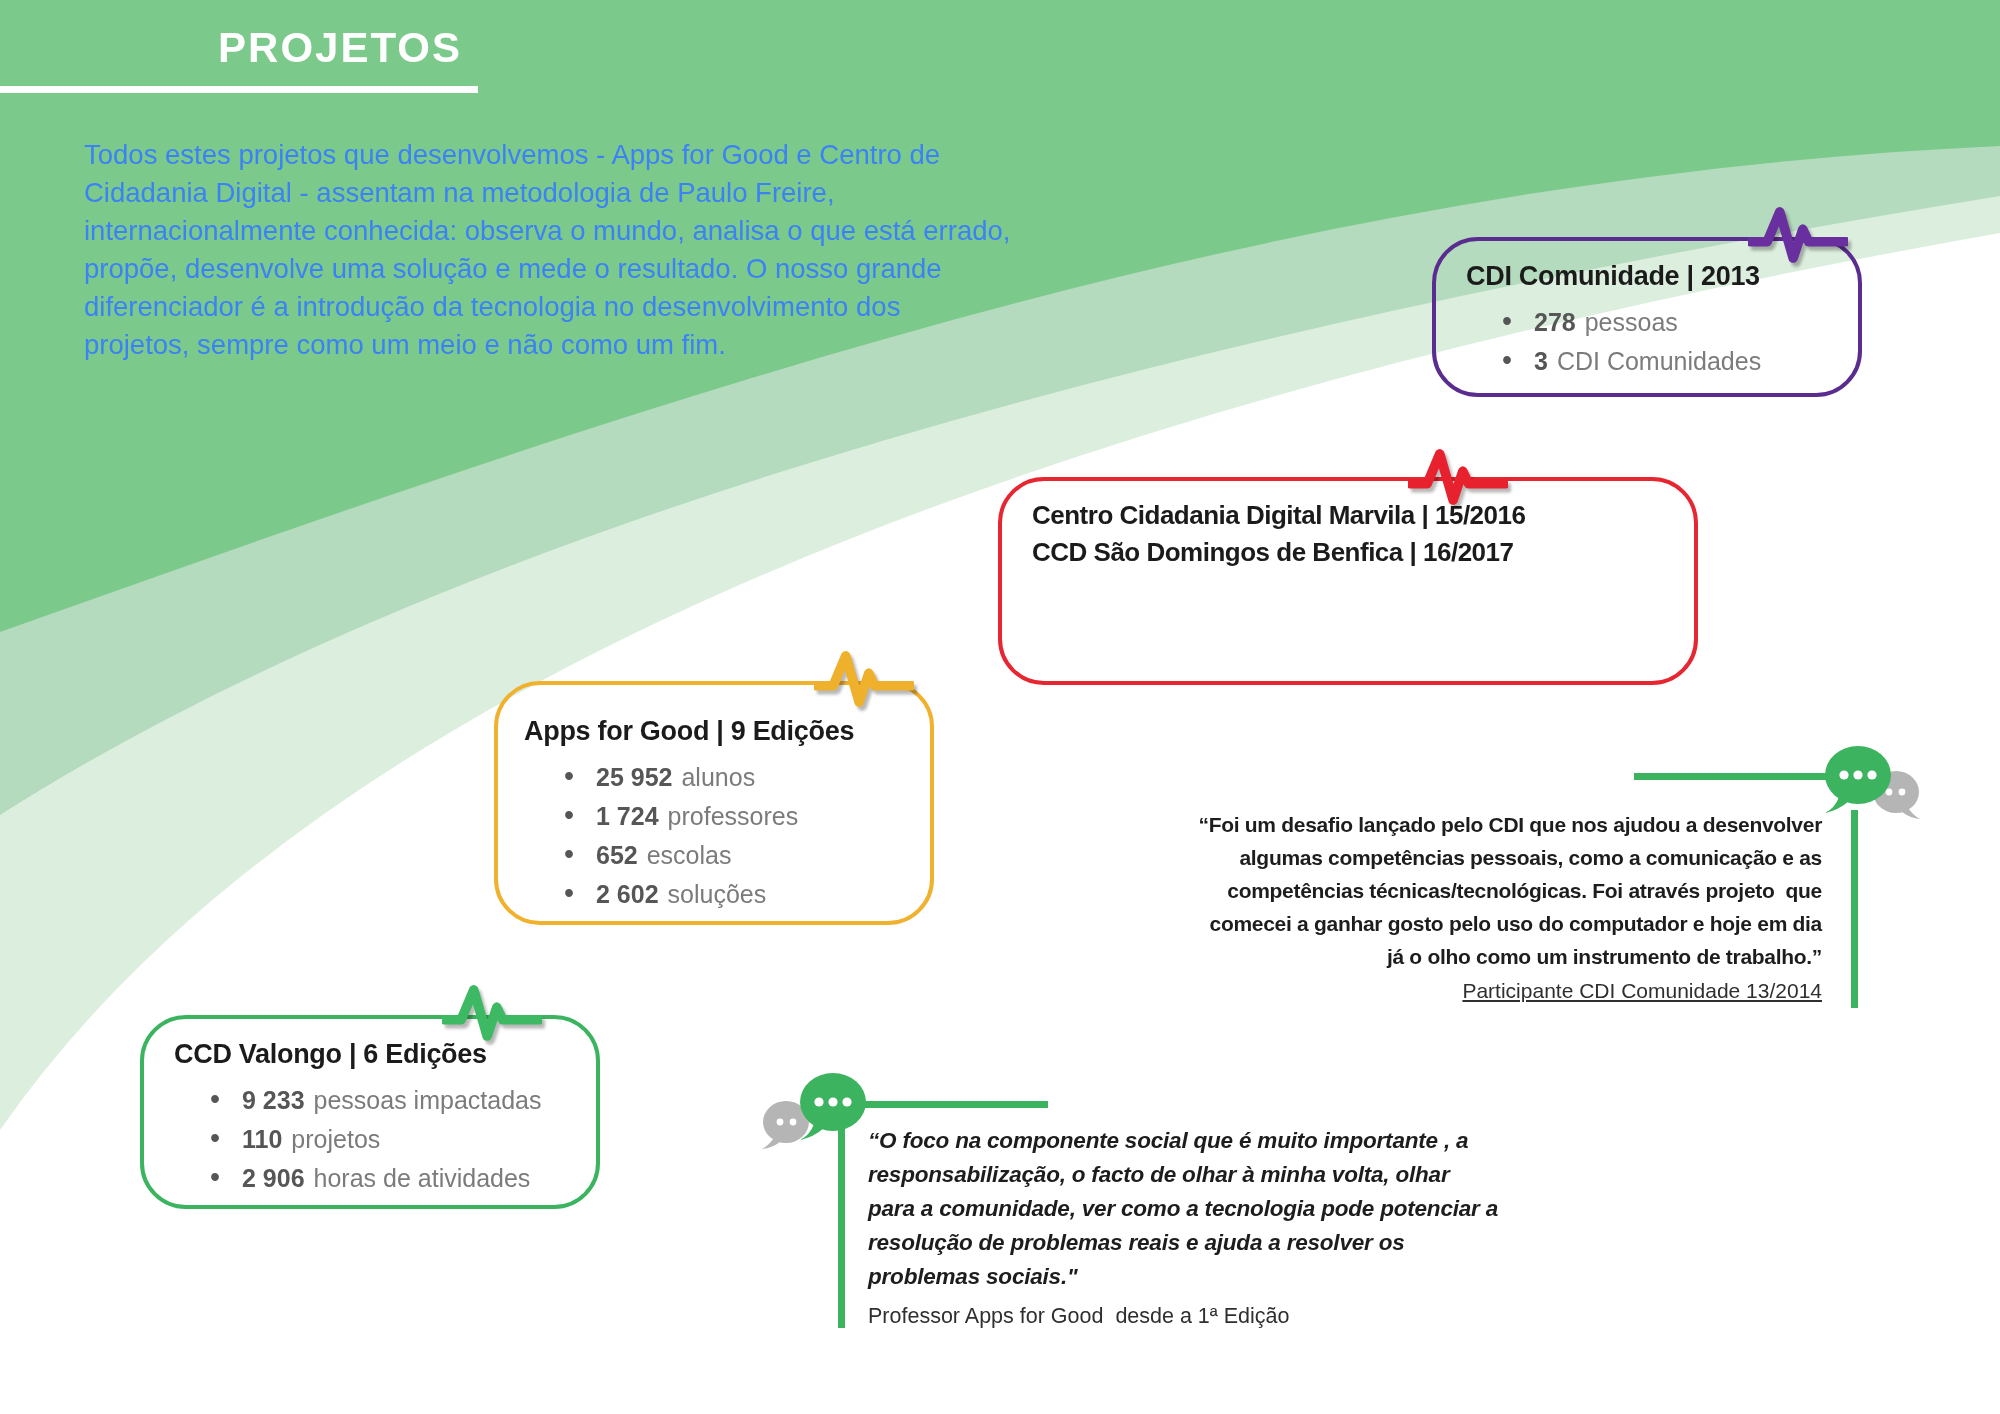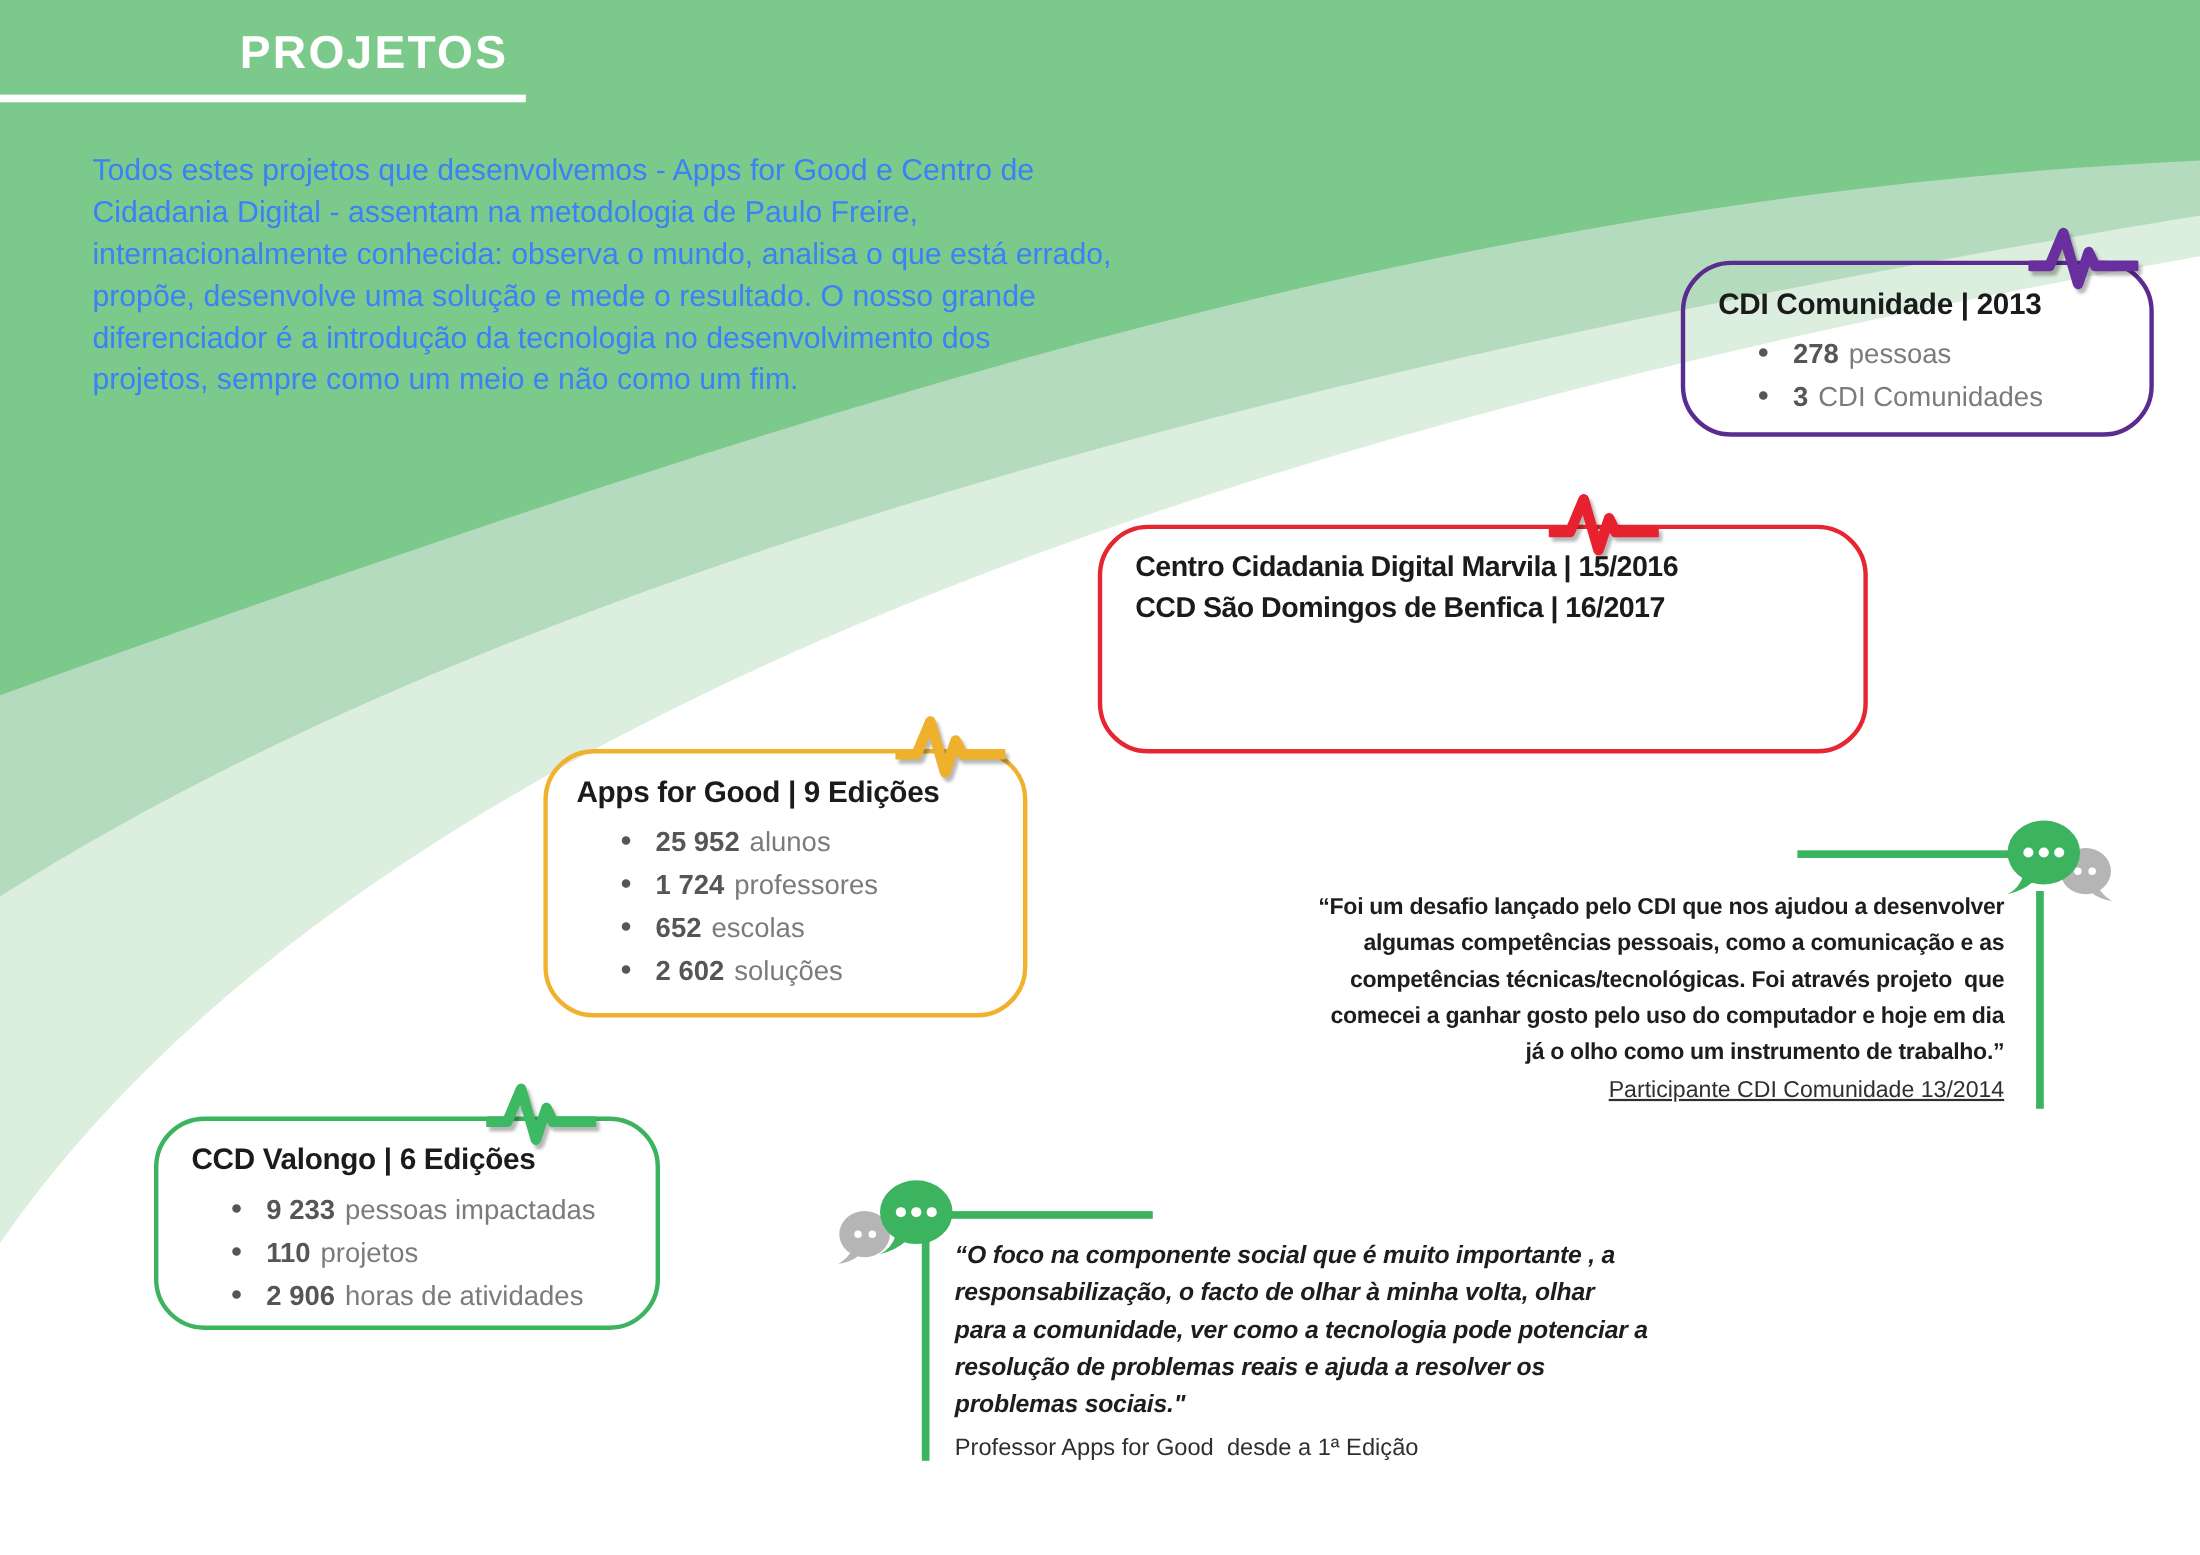--- a/index.html
+++ b/index.html
@@ -24,21 +24,21 @@
   .stat-box{position:absolute;border:4px solid;border-radius:46px;}
   .stat-box .box-title{color:#1b1b1b;font-weight:700;font-size:27px;line-height:1.42;padding:16px 18px 0 30px;letter-spacing:-0.3px;}
   .stat-box ul{margin:8px 0 0 0;padding:0 0 0 66px;}
   .stat-box li{list-style:none;position:relative;padding-left:32px;font-size:25px;line-height:39px;color:#7b7b7b;white-space:pre;}
   .stat-box li::before{content:"\2022";position:absolute;left:0;top:-1px;color:#565656;font-size:1.15em;}
   .stat-box .num{font-weight:700;color:#565656;margin-right:9px;text-align:center;}
   .box-purple{border-color:#5b2c90;}
   .box-red{border-color:#e62630;}
   .box-red .box-title{font-size:26px;letter-spacing:-0.5px;}
   .box-yellow{border-color:#f0b22e;}
-  .box-yellow .box-title{padding-left:26px;}
+  .box-yellow .box-title{padding-left:26px;margin-top:11px;}
   .box-green{border-color:#3cb45f;}
 
   .pulse{position:absolute;pointer-events:none;filter:drop-shadow(3px 4px 1.5px rgba(0,0,0,0.28));}
 
   
   .q-line{position:absolute;background:#3cb45f;}
   .quote-text{position:absolute;color:#1d1d1d;font-weight:700;}
   .quote-text div{white-space:pre-wrap;}
   .quote-attr{font-weight:400;color:#2f2f2f;}
 
@@ -68,21 +68,21 @@
 
   <div class="intro">
     <div>Todos estes projetos que desenvolvemos - Apps for Good e Centro de</div>
     <div>Cidadania Digital - assentam na metodologia de Paulo Freire,</div>
     <div>internacionalmente conhecida: observa o mundo, analisa o que está errado,</div>
     <div>propõe, desenvolve uma solução e mede o resultado. O nosso grande</div>
     <div>diferenciador é a introdução da tecnologia no desenvolvimento dos</div>
     <div>projetos, sempre como um meio e não como um fim.</div>
   </div>
 
-  <div class="stat-box box-purple" style="left:1528px;top:237px;width:422px;height:152px;">
+  <div class="stat-box box-purple" style="left:1432px;top:237px;width:422px;height:152px;">
     <svg class="pulse" style="top:-40px;right:10px;" width="100" height="66" viewBox="0 0 104 68">
       <path d="M2,42 H20 L33,11 L47,59 L57,29 L63,42 H102" fill="none" stroke="#6a2f9e" stroke-width="10" stroke-linecap="round" stroke-linejoin="round"></path>
     </svg>
     <div class="box-title">CDI Comunidade | 2013</div>
     <ul>
       <li><span class="num">278</span><span class="lbl">pessoas</span></li>
       <li><span class="num">3</span><span class="lbl">CDI Comunidades</span></li>
     </ul>
   </div>
 

